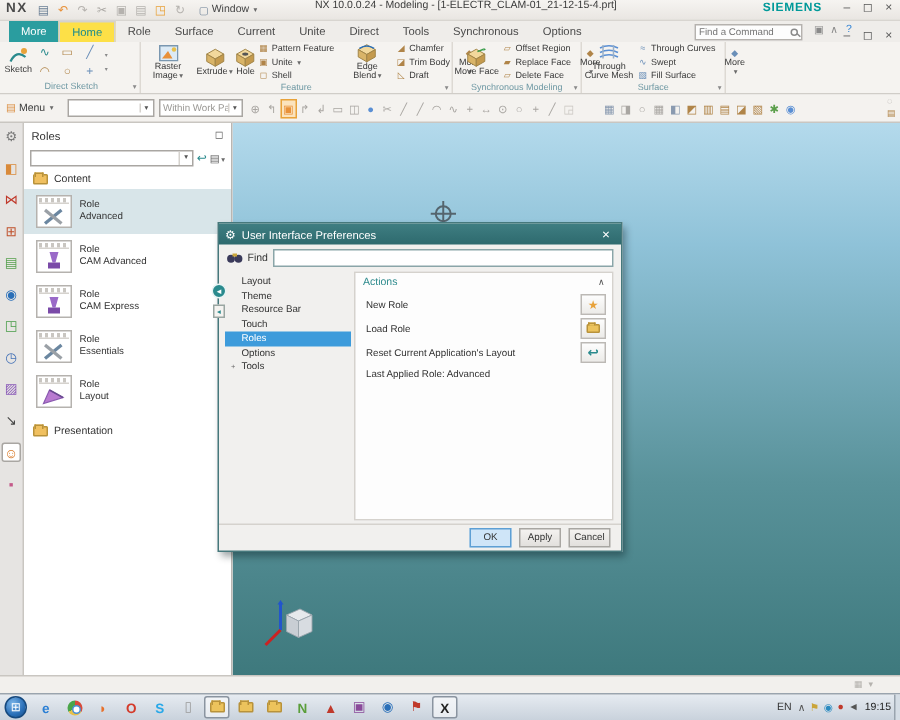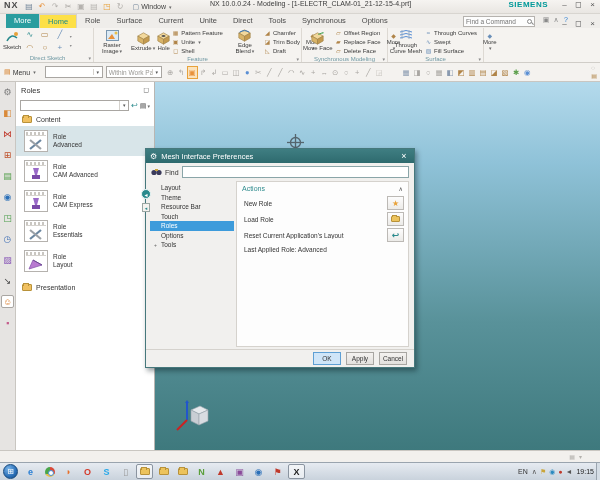--- a/index.html
+++ b/index.html
@@ -741,21 +741,21 @@
       <span>Presentation</span>
     </div>
   </div>
 
   <span class="sash" data-name="panel-collapse-button">◂</span>
   <span class="sash2" data-name="panel-sash-icon">◂</span>
 
   <div class="dialog" data-name="user-interface-preferences-dialog">
     <div class="dlg-title" data-name="dialog-titlebar">
       <span class="g" data-name="gear-icon">⚙</span>
-      <span class="t" data-name="dialog-title">Mesh Interface Preferences</span>
+      <span class="t" data-name="dialog-title">User Interface Preferences</span>
       <span class="dlg-close" data-name="dialog-close-button">×</span>
     </div>
     <div class="dlg-find">
       <svg width="11" height="8" data-name="binoculars-icon">
           <circle cx="3" cy="4.5" r="2.6" fill="#3a3a5a"></circle>
           <circle cx="8" cy="4.5" r="2.6" fill="#3a3a5a"></circle>
           <rect x="4" y="1" width="3" height="2" fill="#caa53a"></rect>
         </svg>
       <span class="lbl" data-name="find-label">Find</span>
       <input data-name="dialog-find-input" value="" style="">

